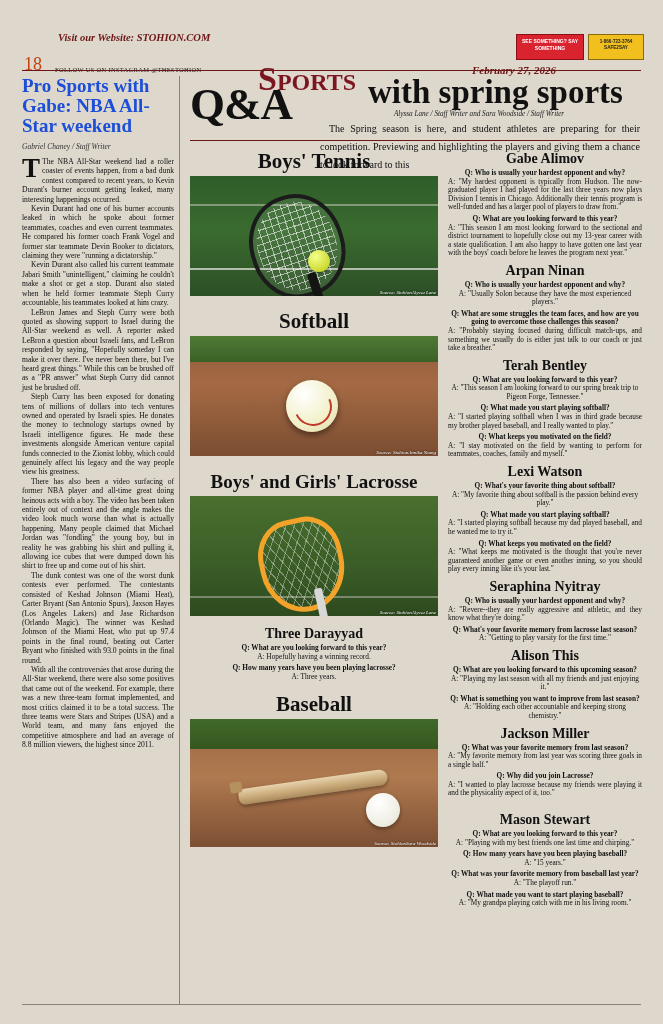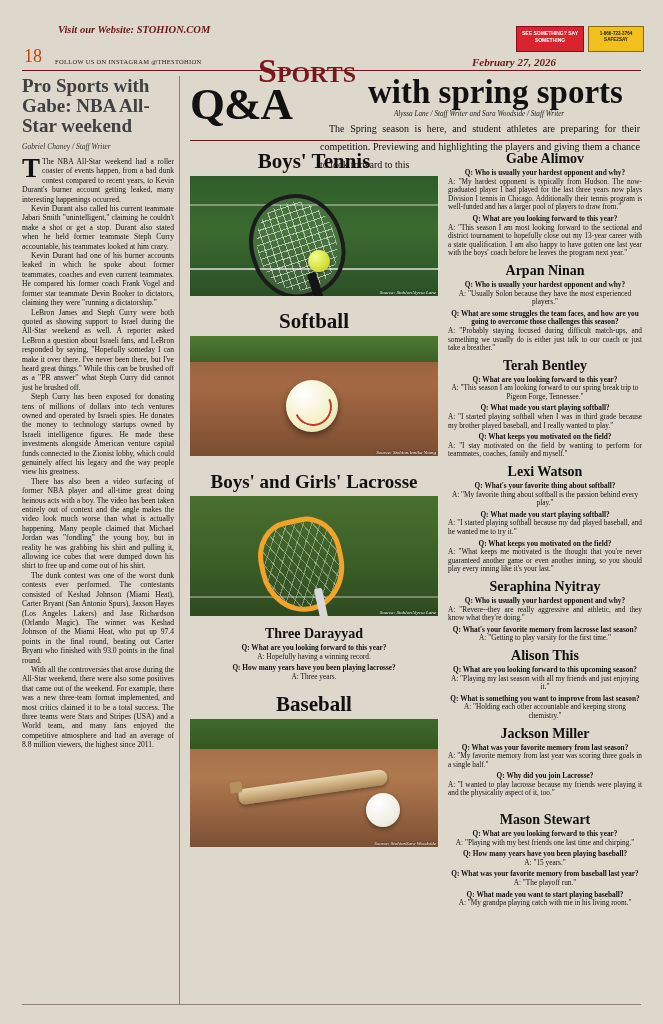--- a/index.html
+++ b/index.html
@@ -10,21 +10,21 @@
     color:#111;
     overflow:hidden;
   }
   .page{
     position:relative;
     width:663px;height:1024px;
     background:#ddd7cc;
   }
   
   .topbar{
-    position:absolute;left:0;top:0;width:578px;height:62px;
+    position:absolute;left:0;top:8px;width:578px;height:62px;
   }
   .website{
     position:absolute;left:58px;top:24px;
     font-family:"Liberation Serif", serif;
     font-style:italic;font-weight:bold;font-size:10.5px;color:#6e1515;
   }
   .masthead{
     position:absolute;left:258px;top:22px;
     font-family:"Liberation Serif", serif;
     font-variant:small-caps;
@@ -62,21 +62,21 @@
   }
   .rule-top{
     position:absolute;left:22px;top:70px;width:619px;height:1px;background:#6e1515;
   }
   
   .leftcol{
     position:absolute;left:22px;top:76px;width:152px;height:930px;
   }
   .lead-head{
     font-family:"Liberation Serif", serif;
-    font-weight:bold;font-size:19px;line-height:20px;color:#404040;
+    font-weight:bold;font-size:19px;line-height:20px;color:#1d4ed8;
     margin:0 0 2px 0;
   }
   .byline-small{
     font-style:italic;font-size:7.5px;color:#333;margin:6px 0 6px 0;
   }
   .body-text{
     font-size:7.6px;line-height:9.4px;text-align:justify;color:#111;
     hyphens:auto;
   }
   .body-text p{margin:0 0 0 0;text-indent:9px;}
@@ -237,22 +237,22 @@
     <div class="ad2">1-866-723-3764 SAFE2SAY</div>
     <div class="date">February 27, 2026</div>
   </div>
   <div class="rule-top"></div>
 
   <div class="leftcol">
     <div class="lead-head">Pro Sports with Gabe: NBA All-Star weekend</div>
     <div class="byline-small">Gabriel Chaney / Staff Writer</div>
     <div class="body-text">
       <p class="first"><span class="dropcap">T</span><span>The NBA All-Star weekend had a roller coaster of events happen, from a bad dunk contest compared to recent years, to Kevin Durant's burner account getting leaked, many interesting happenings occurred.</span></p>
+      <p>Kevin Durant had one of his burner accounts leaked in which he spoke about former teammates, coaches and even current teammates. He compared his former coach Frank Vogel and former star teammate Devin Booker to dictators, claiming they were "running a dictatorship."</p>
       <p>Kevin Durant also called his current teammate Jabari Smith "unintelligent," claiming he couldn't make a shot or get a stop. Durant also stated when he held former teammate Steph Curry accountable, his teammates looked at him crazy.</p>
-      <p>Kevin Durant had one of his burner accounts leaked in which he spoke about former teammates, coaches and even current teammates. He compared his former coach Frank Vogel and former star teammate Devin Booker to dictators, claiming they were "running a dictatorship."</p>
       <p>LeBron James and Steph Curry were both quoted as showing support to Israel during the All-Star weekend as well. A reporter asked LeBron a question about Israeli fans, and LeBron responded by saying, "Hopefully someday I can make it over there. I've never been there, but I've heard great things." While this can be brushed off as a "PR answer" what Steph Curry did cannot just be brushed off.</p>
       <p>Steph Curry has been exposed for donating tens of millions of dollars into tech ventures owned and operated by Israeli spies. He donates the money to technology startups owned by Israeli intelligence figures. He made these investments alongside American venture capital funds connected to the Zionist lobby, which could genuinely affect his legacy and the way people view his greatness.</p>
       <p>There has also been a video surfacing of former NBA player and all-time great doing heinous acts with a boy. The video has been taken entirely out of context and the angle makes the video look much worse than what is actually happening. Many people claimed that Michael Jordan was "fondling" the young boy, but in reality he was grabbing his shirt and pulling it, allowing ice cubes that were dumped down his shirt to free up and come out of his shirt.</p>
       <p>The dunk contest was one of the worst dunk contests ever performed. The contestants consisted of Keshad Johnson (Miami Heat), Carter Bryant (San Antonio Spurs), Jaxson Hayes (Los Angeles Lakers) and Jase Richardson (Orlando Magic). The winner was Keshad Johnson of the Miami Heat, who put up 97.4 points in the final round, beating out Carter Bryant who finished with 93.0 points in the final round.</p>
       <p>With all the controversies that arose during the All-Star weekend, there were also some positives that came out of the weekend. For example, there was a new three-team format implemented, and most critics claimed it to be a total success. The three teams were Stars and Stripes (USA) and a World team, and many fans enjoyed the competitive atmosphere and had an average of 8.8 million viewers, the highest since 2011.</p>
     </div>
   </div>
   <div class="vrule"></div>
 
   <div class="qa-head">Q&amp;A</div>

